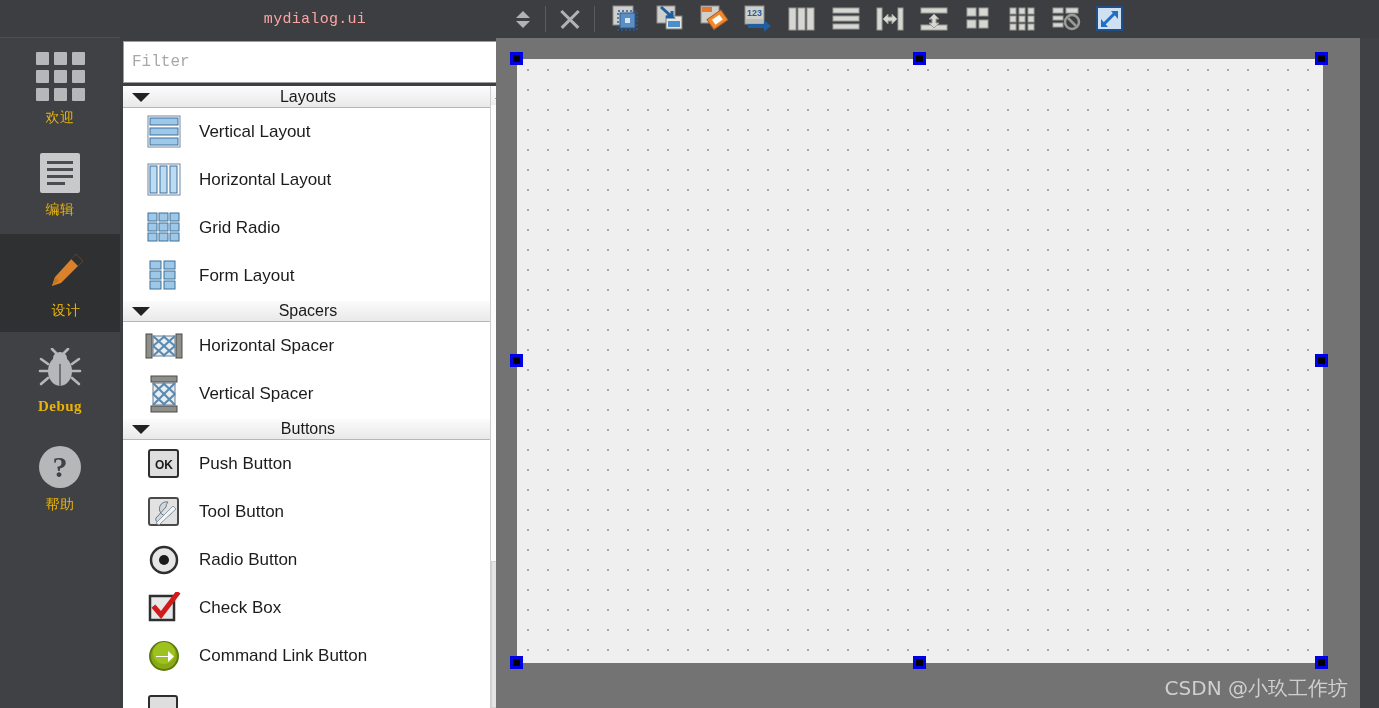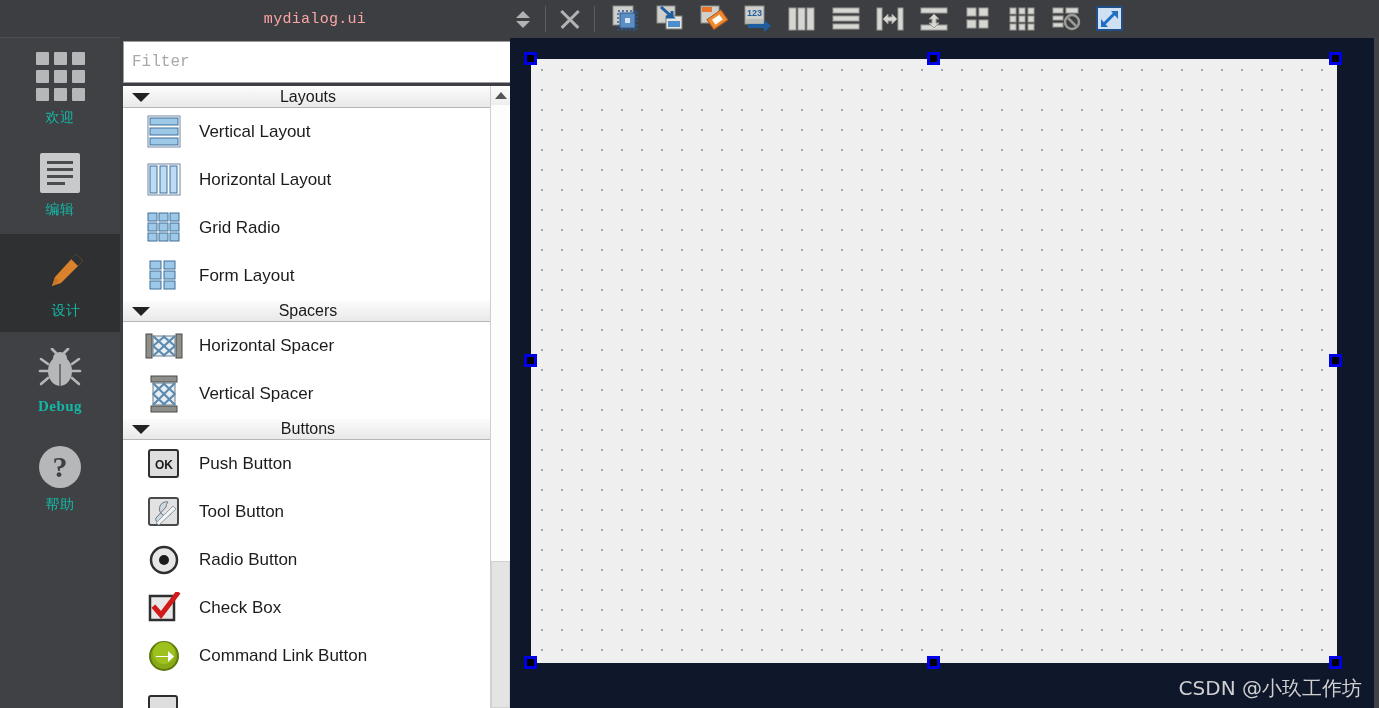--- a/index.html
+++ b/index.html
@@ -27,21 +27,21 @@
     height: 98px;
     display: flex; flex-direction: column;
     align-items: center; justify-content: flex-start;
     padding-top: 14px;
     cursor: default;
   }
   .mode-item.selected { background: #2e3032; padding-left: 12px; }
   .mode-label {
     margin-top: 8px;
     font-size: 14px;
-    color: #14b8a6;
+    color: #eab308;
     font-family: "DejaVu Sans", sans-serif;
     letter-spacing: .5px;
   }
   .mode-label.latin { font-family: "Liberation Serif", serif; font-weight: bold; font-size:15px; }
 
   
   .ico-grid { display:grid; grid-template-columns: repeat(3,13px); grid-template-rows: repeat(3,13px);
      gap:5px; width:49px; height:49px; margin: 0 auto;}
   .ico-grid i { background:#b5b7b9; display:block; border-radius:1px;}
 
@@ -149,22 +149,22 @@
   #wb-scroll .sb-arrow i {
     width:0;height:0;border-left:6px solid transparent;border-right:6px solid transparent;border-bottom:7px solid #555;
   }
   #wb-scroll .sb-thumb {
     position:absolute; left:0; width:19px; background:#e4e4e4;
     border:1px solid #d2d2d2;
   }
 
   
   #canvas-area {
-    position:absolute; left:510px; top:38px;
-    width: 864px; height:670px; background:#0f172a;
+    position:absolute; left:496px; top:38px;
+    width: 864px; height:670px; background:#737373;
   }
   #form-widget {
     position:absolute;
     background-color:#efefef;
     background-image: radial-gradient(#a8a8a8 1px, transparent 1.2px);
     background-size: 20px 20px;
     background-position: 1px 1px;
   }
   .handle {
     position:absolute; width:13px; height:13px;

